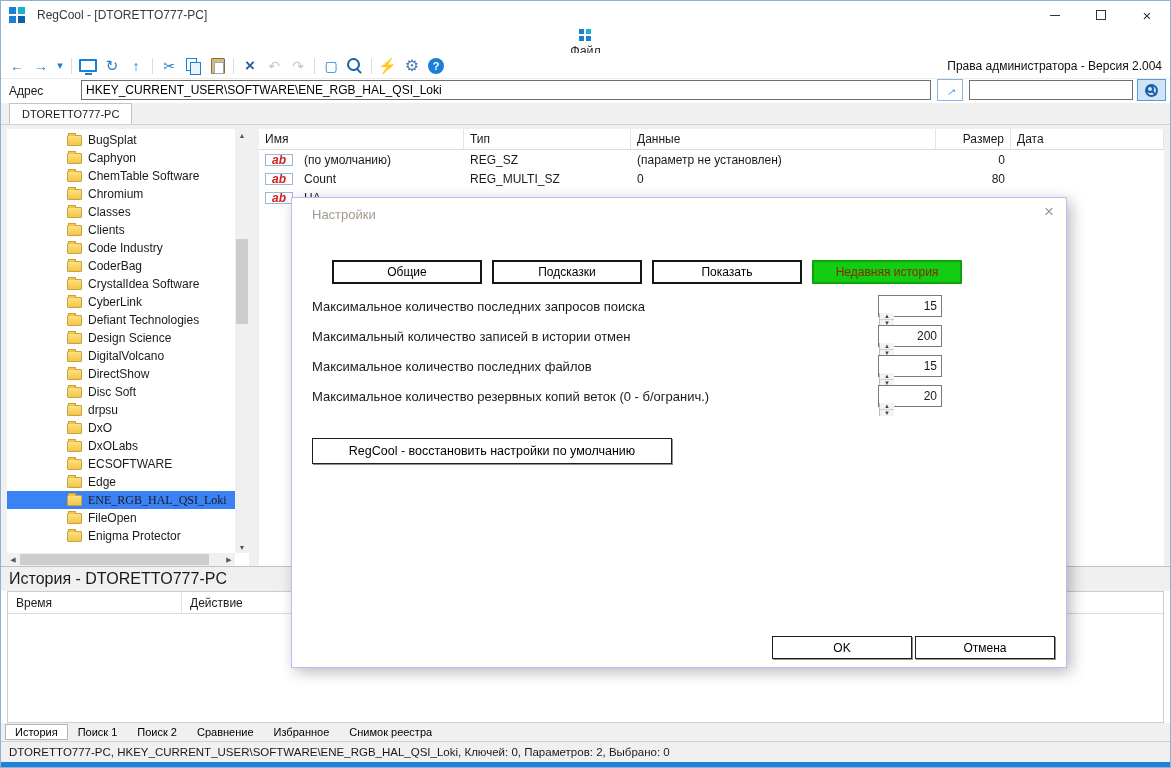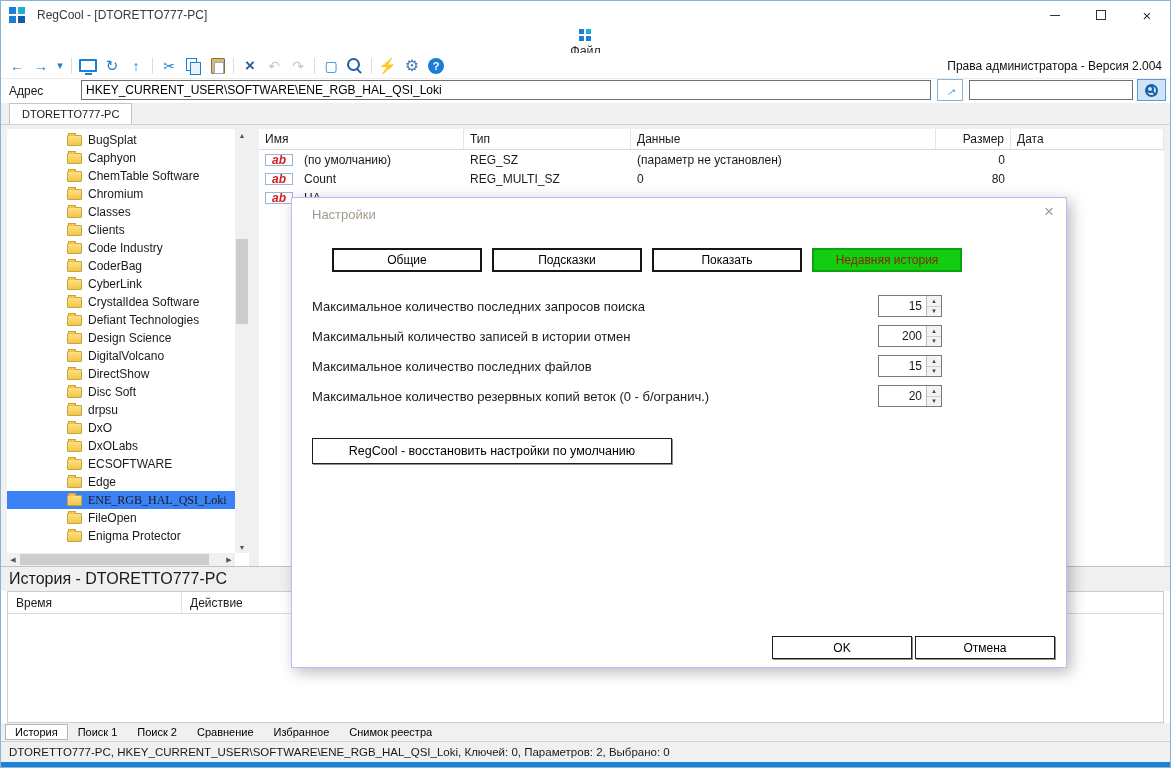--- a/index.html
+++ b/index.html
@@ -112,26 +112,26 @@
   .bottom-tab.selected { background:#fff; border-color:#b5b5b5; }
   .statusbar { position:absolute; top:740px; left:0; right:0; height:21px; background:#f0f0f0; border-top:1px solid #d0d0d0; display:flex; align-items:center; }
   .status-text { margin-left:8px; font-size:11.5px; }
   .bottom-strip { position:absolute; top:761px; left:0; right:0; height:7px; background:#1d82da; }
 
   
   .dialog { position:absolute; left:290px; top:196px; width:776px; height:471px; background:#fff; border:1px solid #c4b5fd; box-shadow:4px 4px 14px rgba(0,0,0,0.28); z-index:20; }
   .dlg-title { position:absolute; left:20px; top:9px; font-size:13px; color:#a39a8c; }
   .dlg-close { position:absolute; right:12px; top:4px; font-size:17px; color:#9a9a9a; cursor:default; }
   .dlg-tabs { position:absolute; left:40px; top:50px; display:flex; gap:10px; }
-  .dlg-tab { width:150px; height:24px; background:#fff; border:2px solid #161616; font:12px "Liberation Sans",sans-serif; cursor:default; }
+  .dlg-tab { width:150px; height:24px; background:#fff; border:2px solid #161616; font:12px "Liberation Sans",sans-serif; cursor:default;margin-top:12px; }
   .dlg-tab.selected { background:#13cd13; border-color:#0da30d; color:#8b2800; }
   .dlg-settings { position:absolute; left:20px; top:96px; right:124px; }
   .setting-row { display:flex; align-items:center; justify-content:space-between; height:24px; margin-bottom:6px; }
   .setting-label { font-size:13px; }
-  .spinner { display:flex; width:64px; height:22px; border:1px solid #7a7a7a; background:#fff; }
+  .spinner { display:flex; width:64px; height:22px; border:1px solid #7a7a7a; background:#fff;flex-direction:column; }
   .spin-value { flex:1; text-align:right; padding:3px 4px 0 0; font-size:12px; }
   .spin-btns { width:15px; border-left:1px solid #bdbdbd; display:flex; flex-direction:column; }
   .spin-up, .spin-down { flex:1; font-size:6px; color:#444; background:#f3f3f3; display:flex; align-items:center; justify-content:center; }
   .spin-up { border-bottom:1px solid #cfcfcf; }
   .dlg-restore { position:absolute; left:20px; top:240px; width:360px; height:26px; background:#fff; border:1px solid #1e1e1e; box-shadow:1px 1px 0 #8f8f8f; font:12.5px "Liberation Sans",sans-serif; cursor:default; }
   .dlg-footer { position:absolute; right:11px; bottom:8px; display:flex; gap:3px; }
   .dlg-btn { width:140px; height:23px; background:#fff; border:1px solid #1e1e1e; box-shadow:1px 1px 0 #8f8f8f; font:12px "Liberation Sans",sans-serif; cursor:default; }
 </style>
 </head>
 <body>
@@ -297,26 +297,26 @@
             <span class="tree-label">Code Industry</span>
           </div>
 
           <div class="tree-item" data-name="tree-item">
             <span class="folder-icon" data-name="folder-icon"></span>
             <span class="tree-label">CoderBag</span>
           </div>
 
           <div class="tree-item" data-name="tree-item">
             <span class="folder-icon" data-name="folder-icon"></span>
+            <span class="tree-label">CrystalIdea Software</span>
+          </div>
+
+          <div class="tree-item" data-name="tree-item">
+            <span class="folder-icon" data-name="folder-icon"></span>
             <span class="tree-label">CyberLink</span>
-          </div>
-
-          <div class="tree-item" data-name="tree-item">
-            <span class="folder-icon" data-name="folder-icon"></span>
-            <span class="tree-label">CrystalIdea Software</span>
           </div>
 
           <div class="tree-item" data-name="tree-item">
             <span class="folder-icon" data-name="folder-icon"></span>
             <span class="tree-label">Defiant Technologies</span>
           </div>
 
           <div class="tree-item" data-name="tree-item">
             <span class="folder-icon" data-name="folder-icon"></span>
             <span class="tree-label">Design Science</span>

